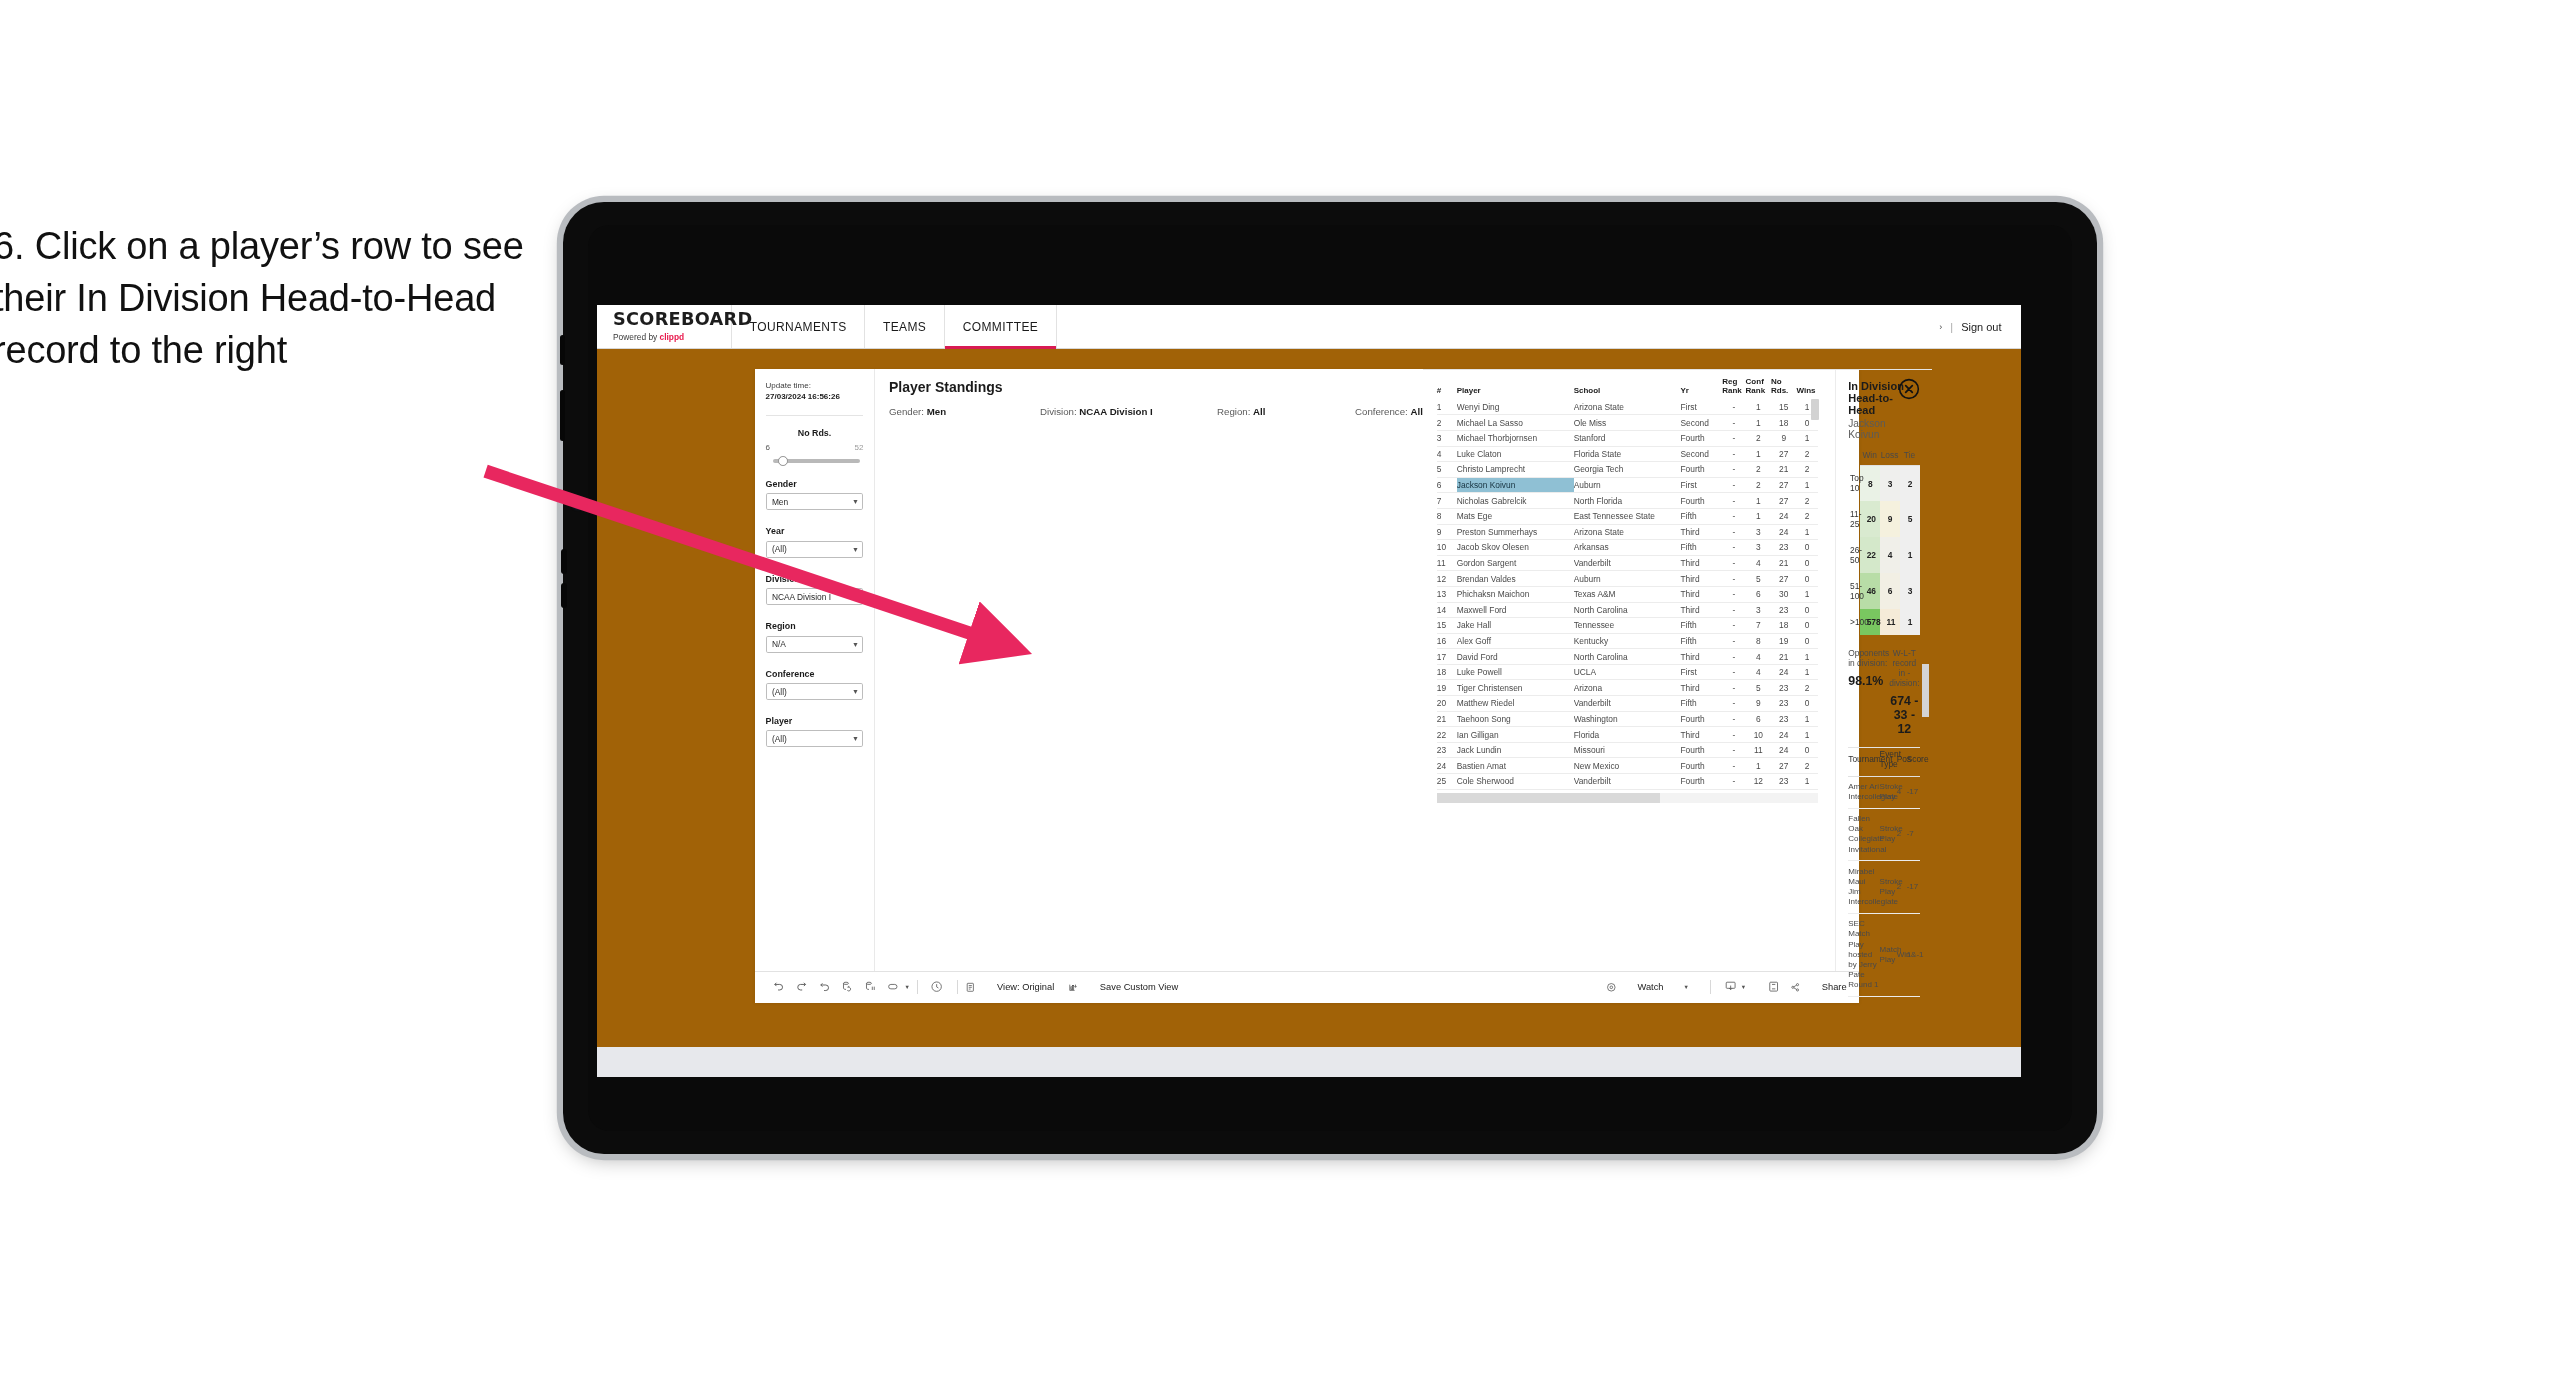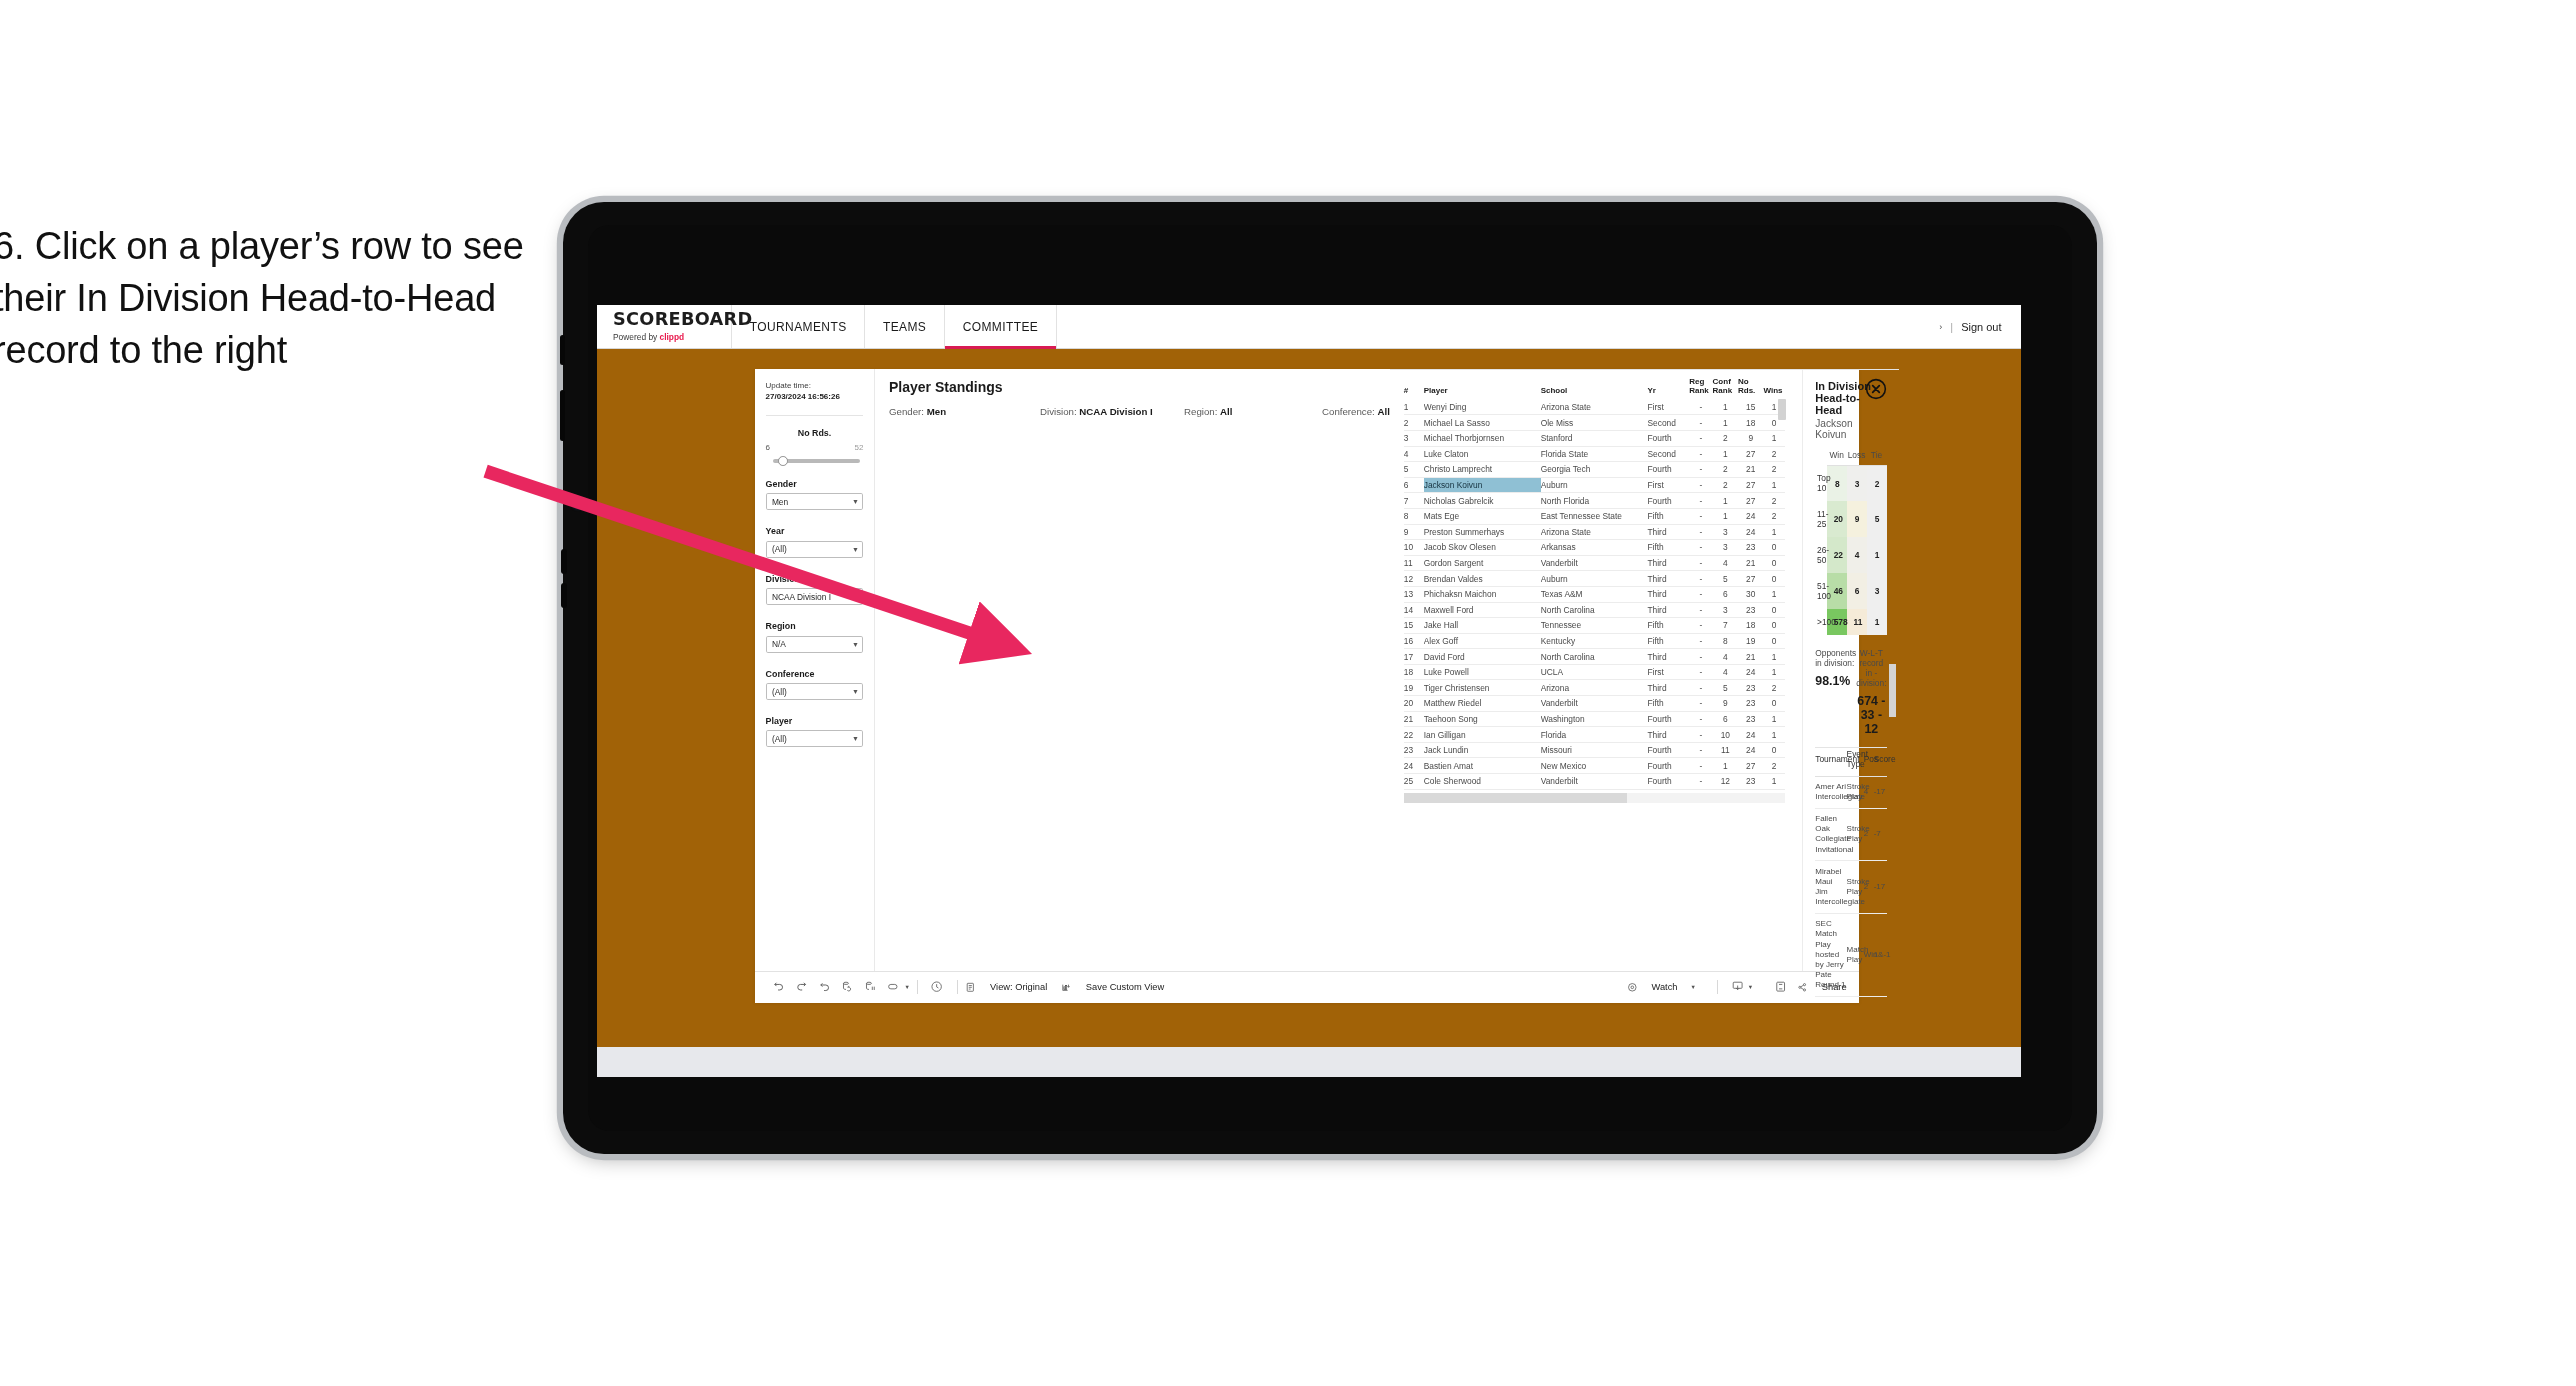--- a/index.html
+++ b/index.html
@@ -105,21 +105,21 @@
   .f-select span:first-child { flex:1; overflow:hidden; white-space:nowrap; }
   .f-select .cv { font-size:7px; color:#555; }
 
   
   .stand { flex:1; display:flex; flex-direction:row; min-width:0; }
   .stand-head { padding:10.6px 0 0 14px; }
   .stand-title { font-size:14px; font-weight:700; color:#1b1b1b; }
   .crumbs { display:flex; font-size:9.7px; color:#5b5b5b; margin-top:10.6px; padding-bottom:8.9px; }
   .crumbs > div { white-space:nowrap; }
   .crumbs b { color:#1b1b1b; font-weight:700; }
-  .c1 { width:151px; } .c2 { width:144px; } .c3 { width:138px; }
+  .c1 { width:151px; } .c2 { width:177px; } .c3 { width:138px; }
   .stand-main { flex:1; display:flex; min-height:0; border-top:0.9px solid #e4e4e4; }
 
   
   .tablewrap { width: 412px; flex:none; position:relative; padding:8.9px 0 0 14px;
                display:flex; flex-direction:column; min-height:0; }
   table.std { border-collapse: collapse; width: 381px; table-layout: fixed; }
   table.std th {
     font-size:8px; color:#1b1b1b; font-weight:700; text-align:left; vertical-align:bottom;
     padding:0 0 3.5px 0; line-height:1.12;
   }
@@ -172,21 +172,21 @@
                background:#d4d4d4; }
 
   
   .toolbar {
     height:32px; border-top:0.9px solid #e2e2e2; background:#fff; display:flex;
     align-items:center; padding:0 12.4px; gap:0; flex:none;
   }
   .tb-icon { width:23px; height:19.5px; display:flex; align-items:center; justify-content:center;
              color:#5a5a5a; cursor:pointer; }
   .tb-div { width:0.9px; height:13.3px; background:#d8d8d8; margin:0 8px; }
-  .tb-lbl { display:flex; align-items:center; gap:14px; font-size:9.3px; color:#1b1b1b;
+  .tb-lbl { display:flex; align-items:center; gap:21px; font-size:9.3px; color:#1b1b1b;
             margin-right:14px; cursor:pointer; }
   .tb-spacer { flex:1; }
   .tiny-caret { font-size:6.6px; color:#555; }
 </style>
 </head>
 <body>
 
 <div class="page">
 
   <div class="caption">6. Click on a player’s row to see their In Division Head-to-Head record to the right</div>

